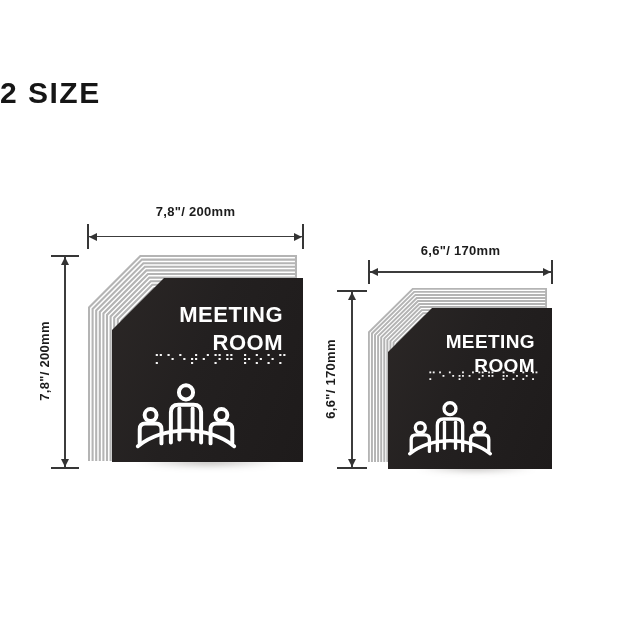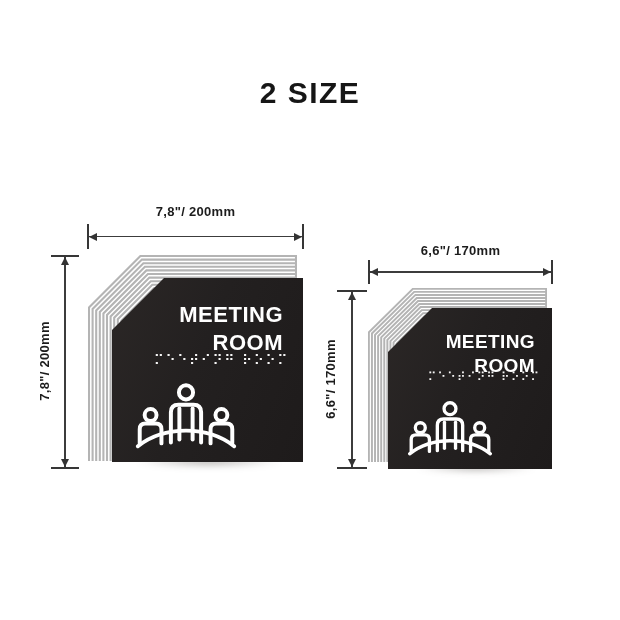--- a/index.html
+++ b/index.html
@@ -2,21 +2,21 @@
 <html><head>
 <meta charset="utf-8">
 <style>
   html,body{margin:0;padding:0;background:#ffffff;}
   .stage{
     position:relative;width:620px;height:620px;background:#ffffff;
     font-family:"Liberation Sans",sans-serif;overflow:hidden;
   }
   
   .page-title{
-    position:absolute;left:0;top:76px;width:620px;text-align:center;
+    position:absolute;left:0;top:76px;width:620px;text-align:left;
     font-size:30px;font-weight:700;letter-spacing:1.5px;color:#161616;
   }
   
   .dim{position:absolute;z-index:3;}
   .dim-label{
     position:absolute;z-index:3;text-align:center;
     font-size:13px;font-weight:700;color:#1c1c1c;letter-spacing:.3px;white-space:nowrap;
   }
   .dim-label.vert{transform:rotate(-90deg);transform-origin:center center;height:16px;line-height:16px;}
   .dim .tick-h{position:absolute;top:0;bottom:0;width:1.6px;background:#363636;}

